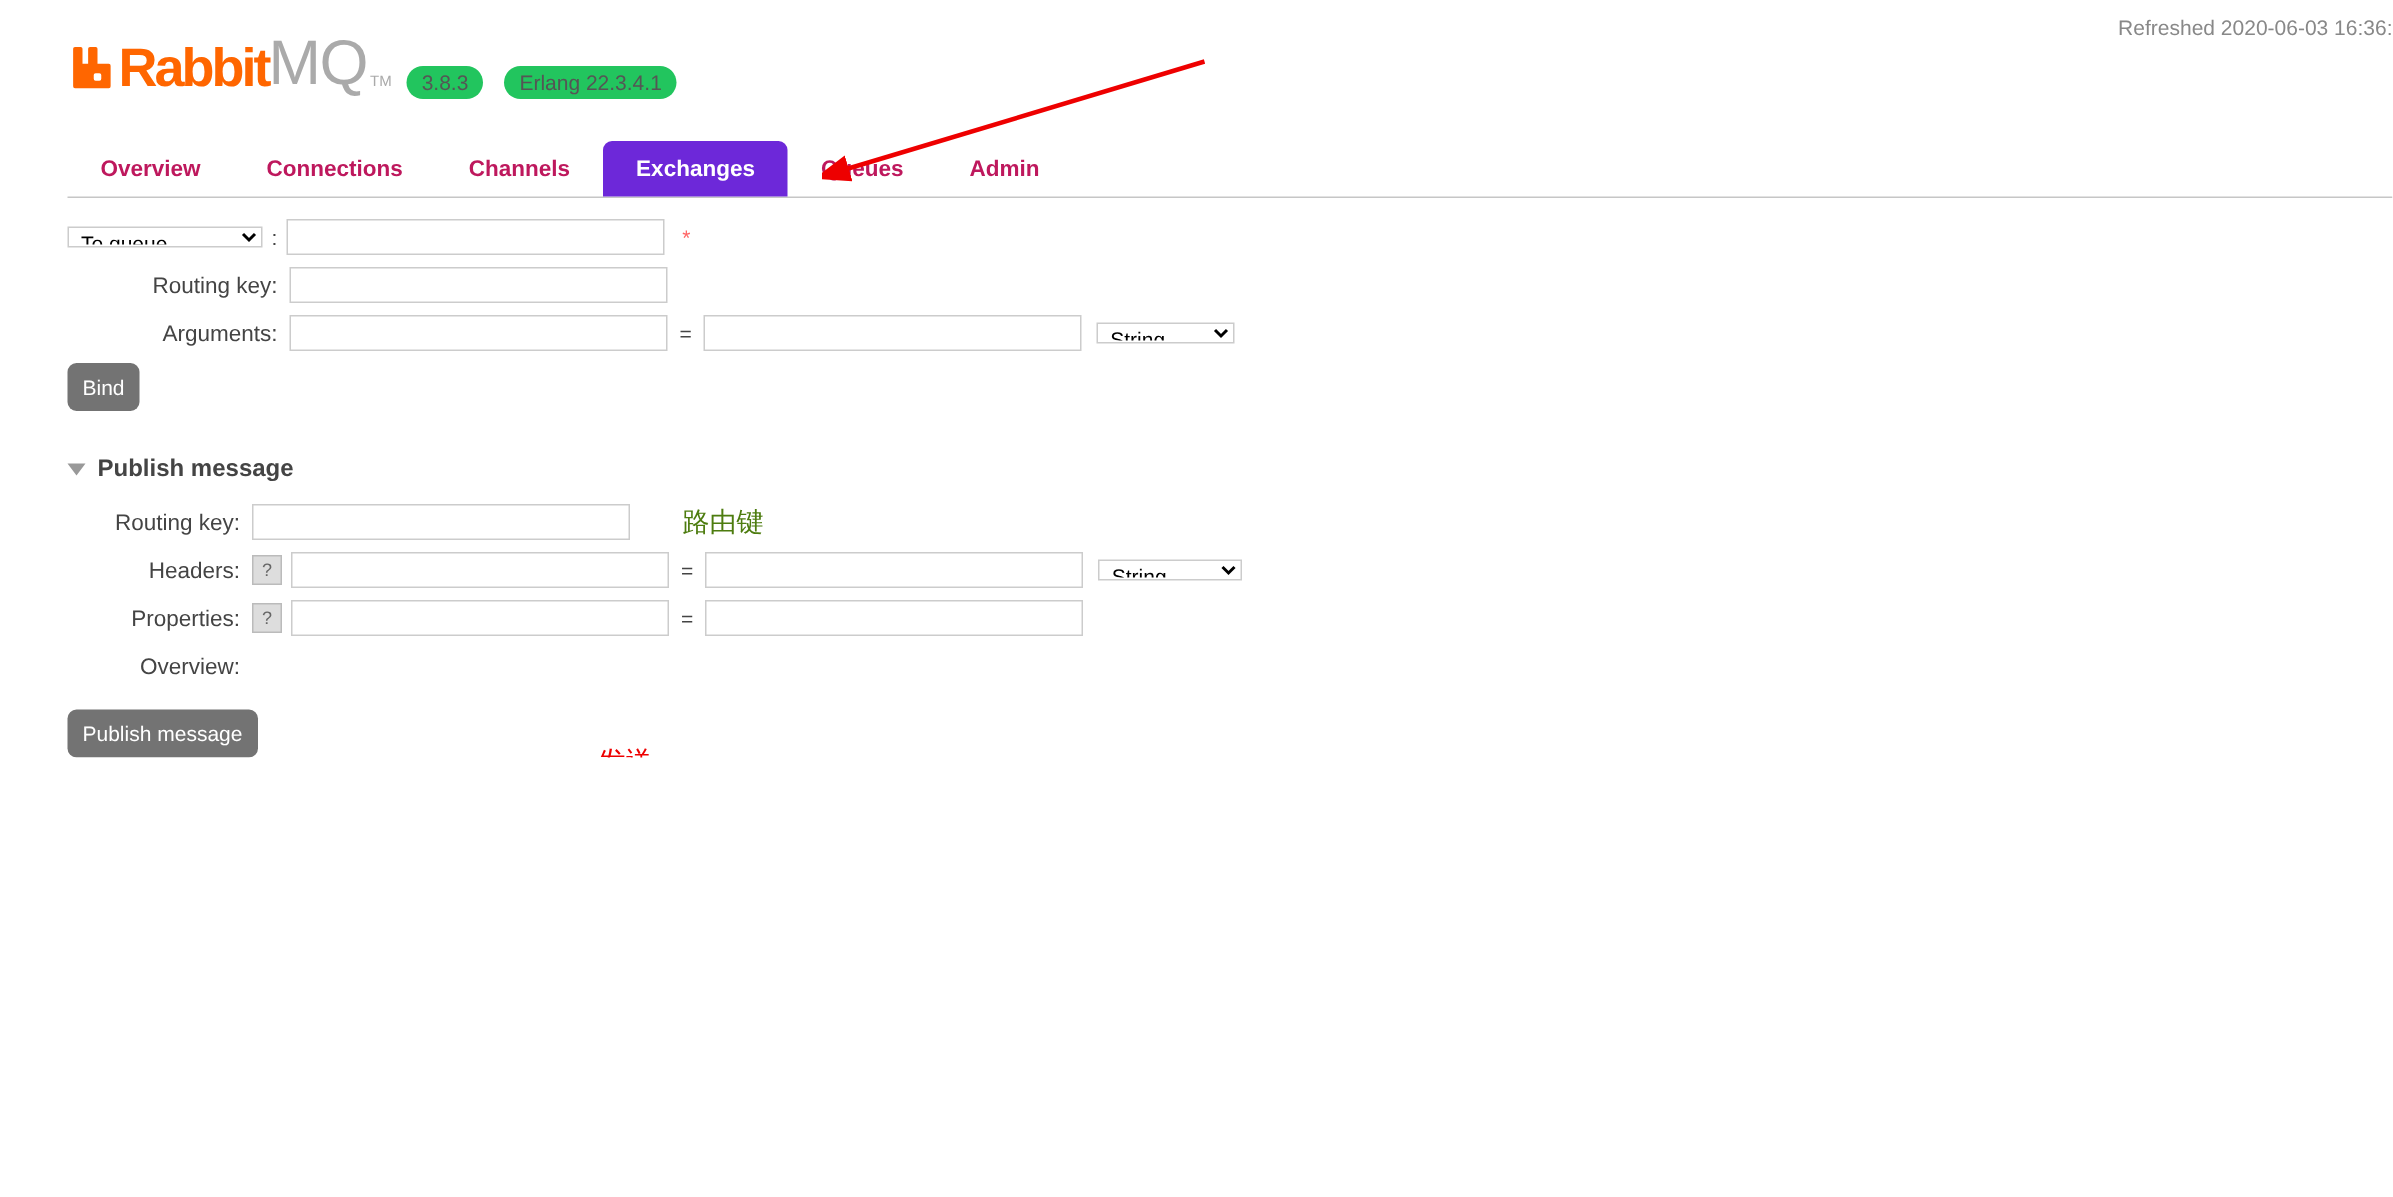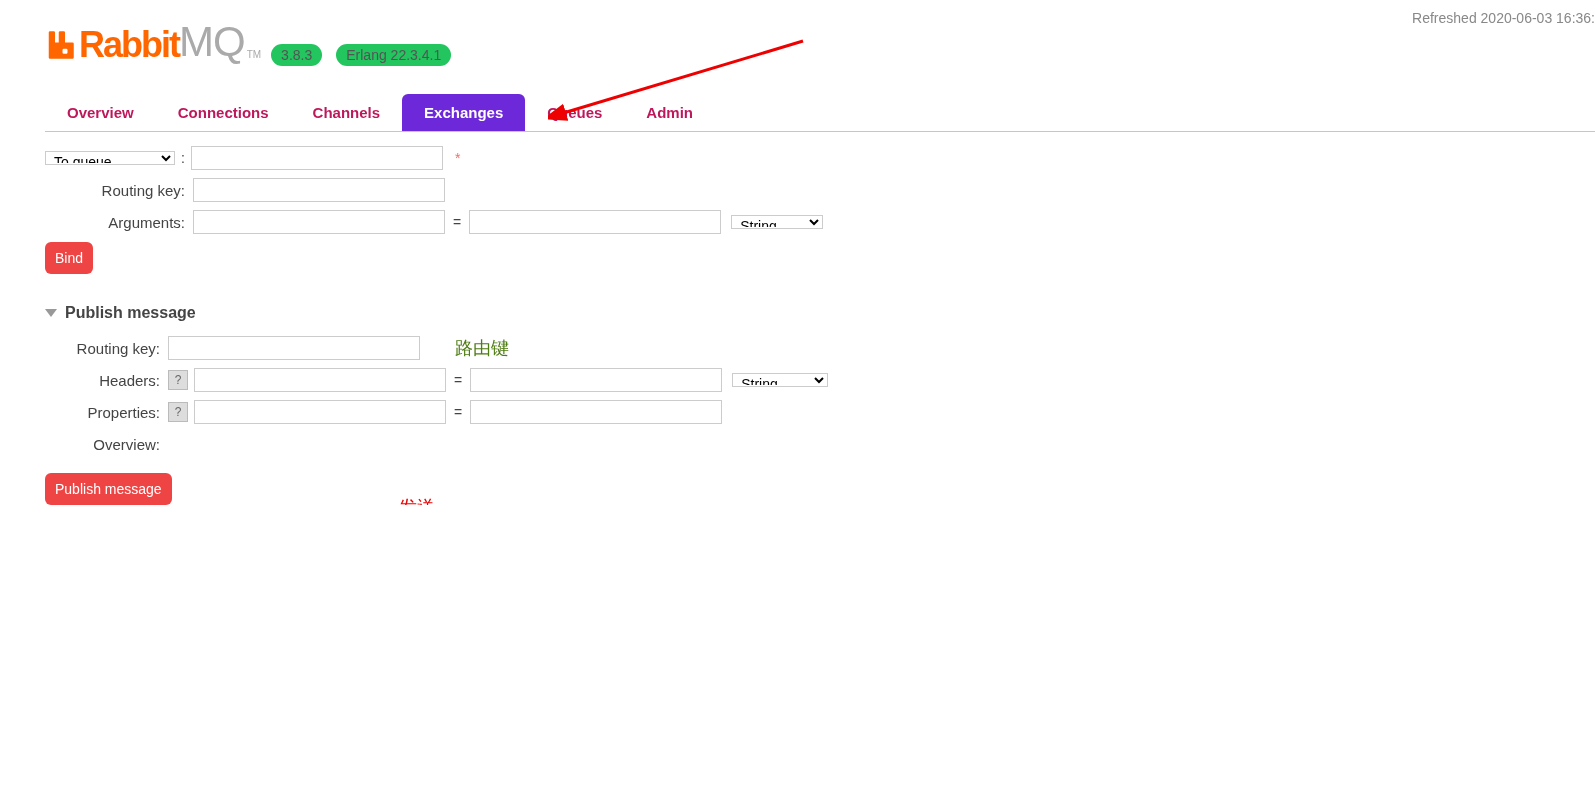--- a/index.html
+++ b/index.html
@@ -20,21 +20,21 @@
   .row{display:flex;align-items:center;margin-bottom:8px}
   .row label{text-align:right;width:140px;padding-right:8px;font-size:15px}
   input[type=text],select{border:1px solid #ccc;background:#fff;font-size:14px;height:24px;box-sizing:border-box;padding:1px 4px}
   select{height:14px}
   .sel-dest{width:130px}
   .colon{padding:0 6px}
   .txt-m{width:252px}
   .txt-s{width:252px}
   .asterisk{color:#f66;margin-left:12px}
   .eq{padding:0 8px}
-  .btn{background:#ef4444;color:#fff;border:none;border-radius:6px;padding:8px 10px;font-size:14px;cursor:pointer}
+  .btn{background:#737373;color:#fff;border:none;border-radius:6px;padding:8px 10px;font-size:14px;cursor:pointer}
   .section-hdr{display:flex;align-items:center;gap:8px;margin-top:30px;margin-bottom:14px}
   .section-hdr .tri{width:0;height:0;border-left:6px solid transparent;border-right:6px solid transparent;border-top:8px solid #999}
   .section-hdr .title{font-weight:700;font-size:16px}
   .help{display:inline-block;width:18px;height:18px;line-height:18px;text-align:center;background:#ddd;border:1px solid #bbb;font-size:12px;color:#666}
   textarea{border:1px solid #ccc;resize:both;font-family:inherit;font-size:14px;padding:4px}
   .payload-area{width:740px;height:240px}
   .pubrow label{width:115px}
   .annot{color:#4d7c0f;font-size:18px;margin-left:35px}
   .annot2{color:#e00;font-size:18px;position:absolute}
   

